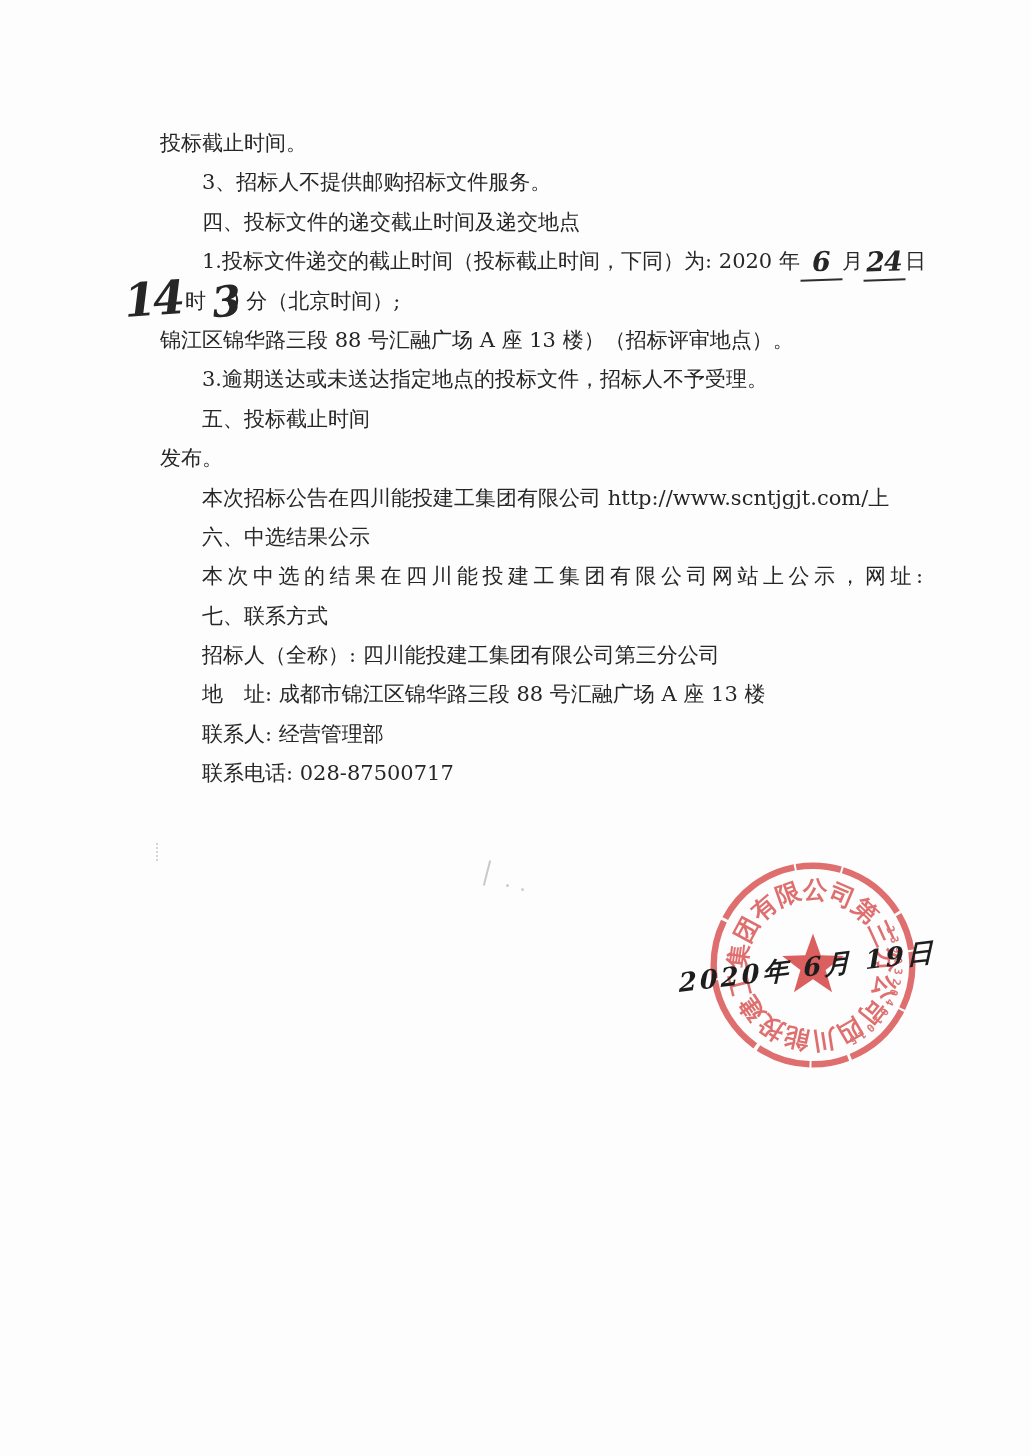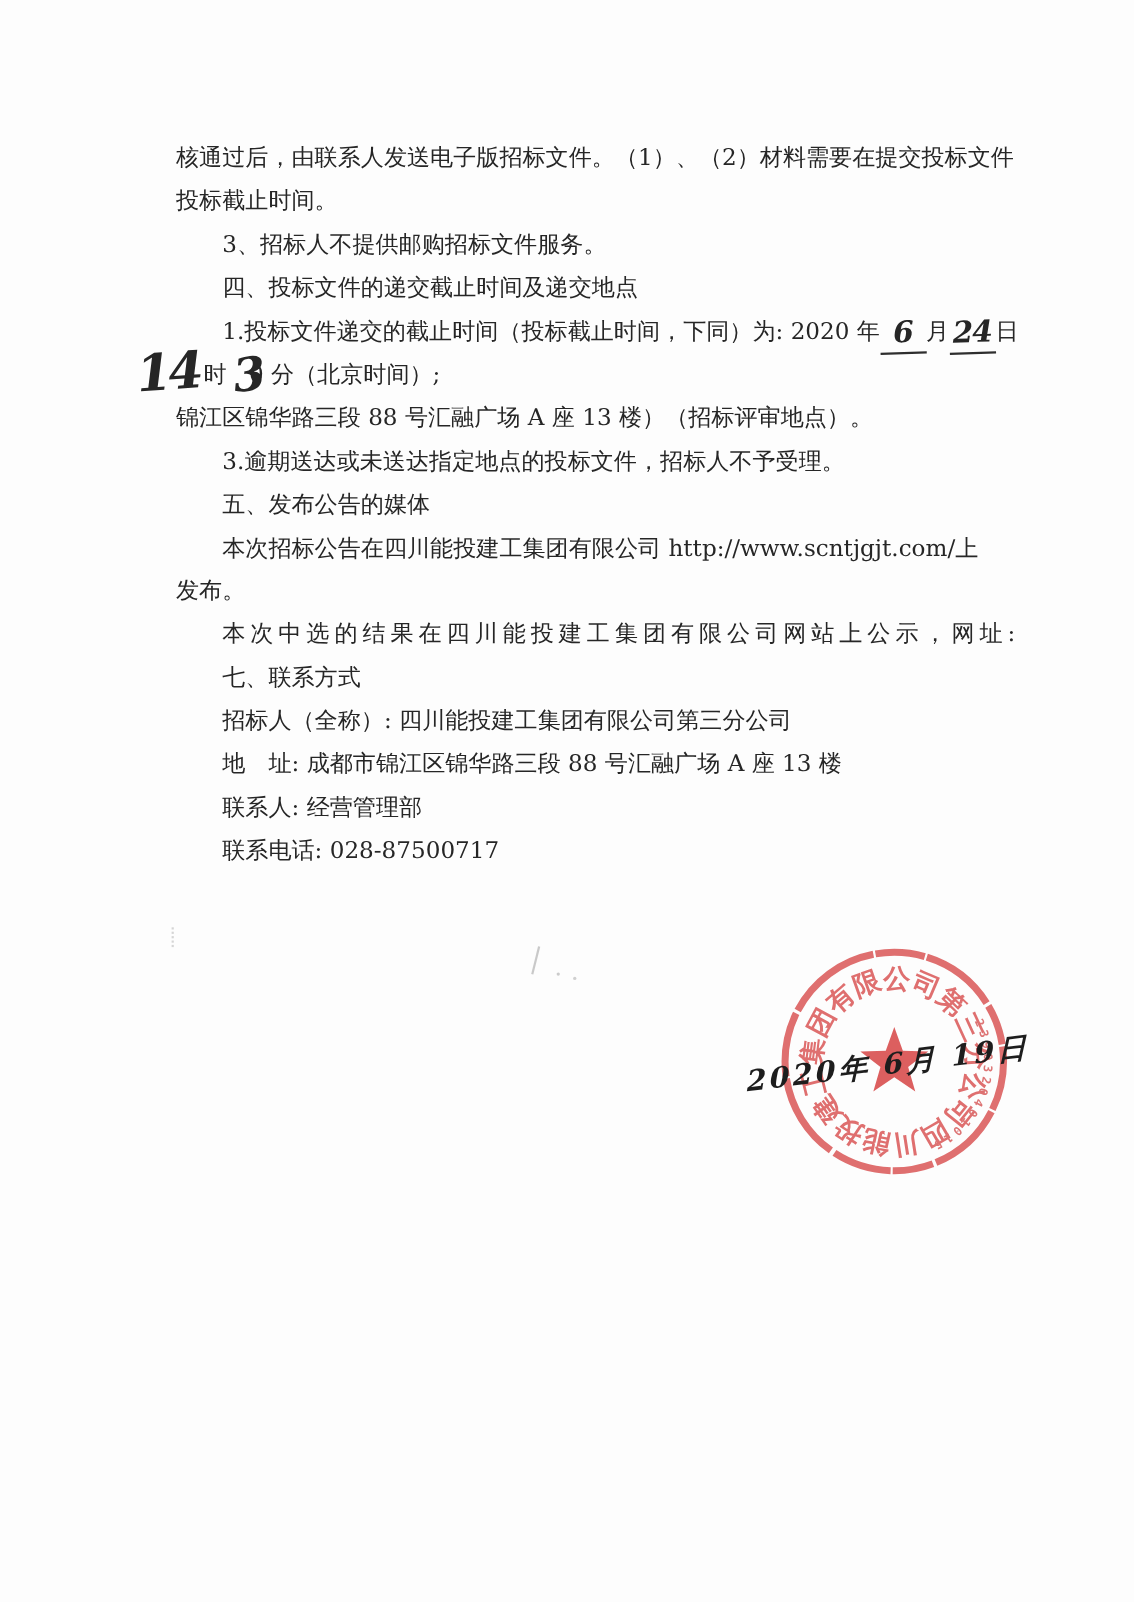--- a/index.html
+++ b/index.html
@@ -112,31 +112,31 @@
     width:3px; height:18px; opacity:.4;
     border-left:2px dotted #9a9a9a;
   }
 </style>
 </head>
 <body>
 
 <div class="page">
 
   <div class="textblock" id="lines">
-      <div class="line ind0"><span class="seg">核通过后，由联系人发送电子版招标文件。（1）、（2）材料需要在提交投标文件</span></div>
       <div class="line ind0"><span class="seg">投标截止时间。</span></div>
       <div class="line ind1"><span class="seg">3、招标人不提供邮购招标文件服务。</span></div>
       <div class="line ind1"><span class="seg">四、投标文件的递交截止时间及递交地点</span></div>
       <div class="line ind1"><span class="seg">1.投标文件递交的截止时间（投标截止时间，下同）为: 2020 年</span><span class="seg seg-hw-underline">6</span><span class="seg">月</span><span class="seg seg-hw-underline">24</span><span class="seg">日</span></div>
       <div class="line ind-1"><span class="seg seg-hw-large">14</span><span class="seg">时</span><span class="seg seg-hw-overlap">3</span><span class="seg">0 分（北京时间）;</span></div>
       <div class="line ind0"><span class="seg">锦江区锦华路三段 88 号汇融广场 A 座 13 楼）（招标评审地点）。</span></div>
       <div class="line ind1"><span class="seg">3.逾期送达或未送达指定地点的投标文件，招标人不予受理。</span></div>
-      <div class="line ind1"><span class="seg">五、发布公告的媒体</span></div>
+      <div class="line ind1"><span class="seg">五、投标截止时间</span></div>
+      <div class="line ind0"><span class="seg">发布。</span></div>
       <div class="line ind1"><span class="seg">本次招标公告在四川能投建工集团有限公司 http://www.scntjgjt.com/上</span></div>
-      <div class="line ind0"><span class="seg">发布。</span></div>
+      <div class="line ind1"><span class="seg">六、中选结果公示</span></div>
       <div class="line ind1 wide"><span class="seg">本次中选的结果在四川能投建工集团有限公司网站上公示，网址:</span></div>
       <div class="line ind1"><span class="seg">七、联系方式</span></div>
       <div class="line ind1"><span class="seg">招标人（全称）: 四川能投建工集团有限公司第三分公司</span></div>
       <div class="line ind1"><span class="seg">地　址: 成都市锦江区锦华路三段 88 号汇融广场 A 座 13 楼</span></div>
       <div class="line ind1"><span class="seg">联系人: 经营管理部</span></div>
       <div class="line ind1"><span class="seg">联系电话: 028-87500717</span></div>
     </div>
 
   <svg class="seal-svg" id="seal-svg" viewBox="0 0 240 240" xmlns="http://www.w3.org/2000/svg">
     <circle id="seal-ring" cx="120" cy="120" r="101" fill="none" stroke="#dc6060" stroke-width="6.5" stroke-dasharray="46 2 71 3 38 2 55 4 80 2 60 3 90 2"></circle>

